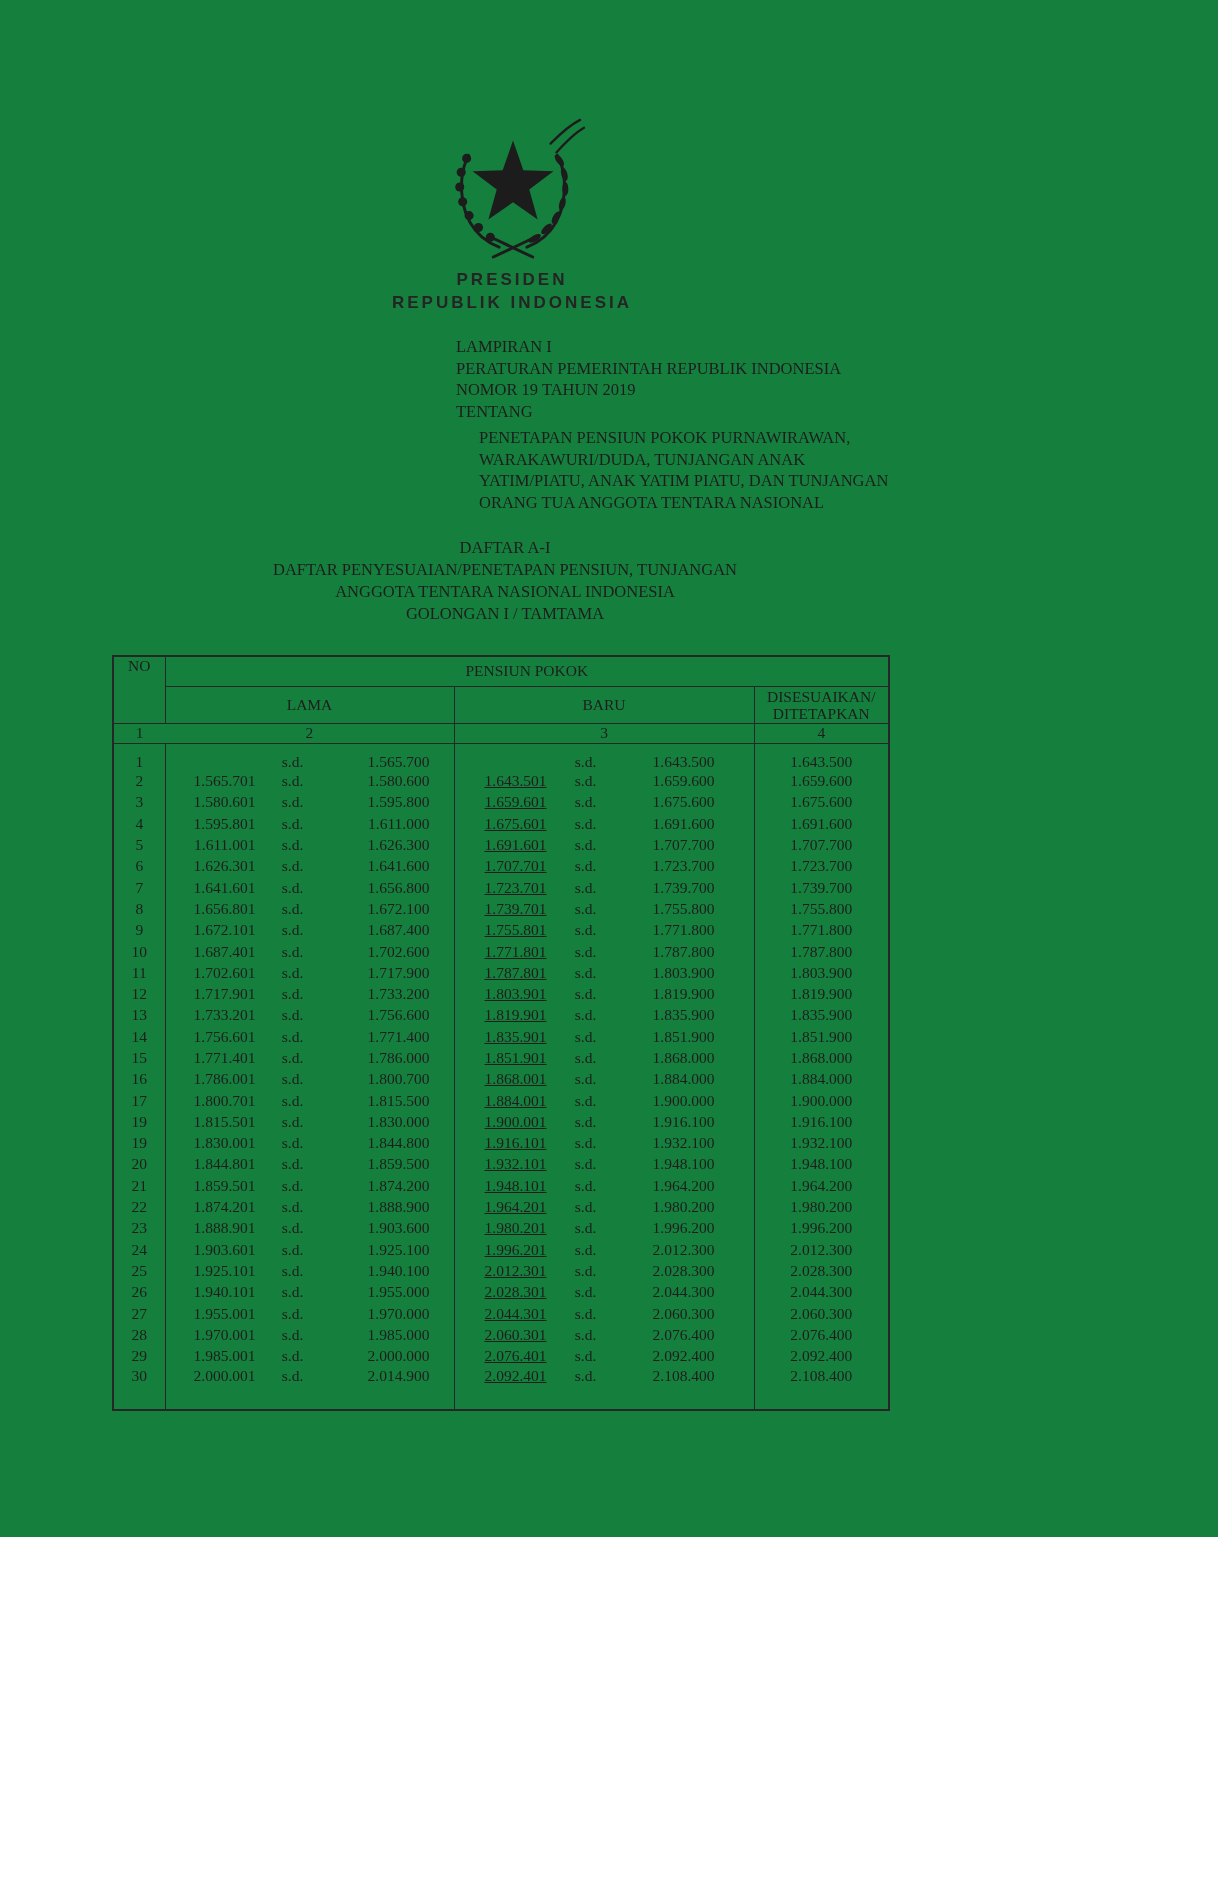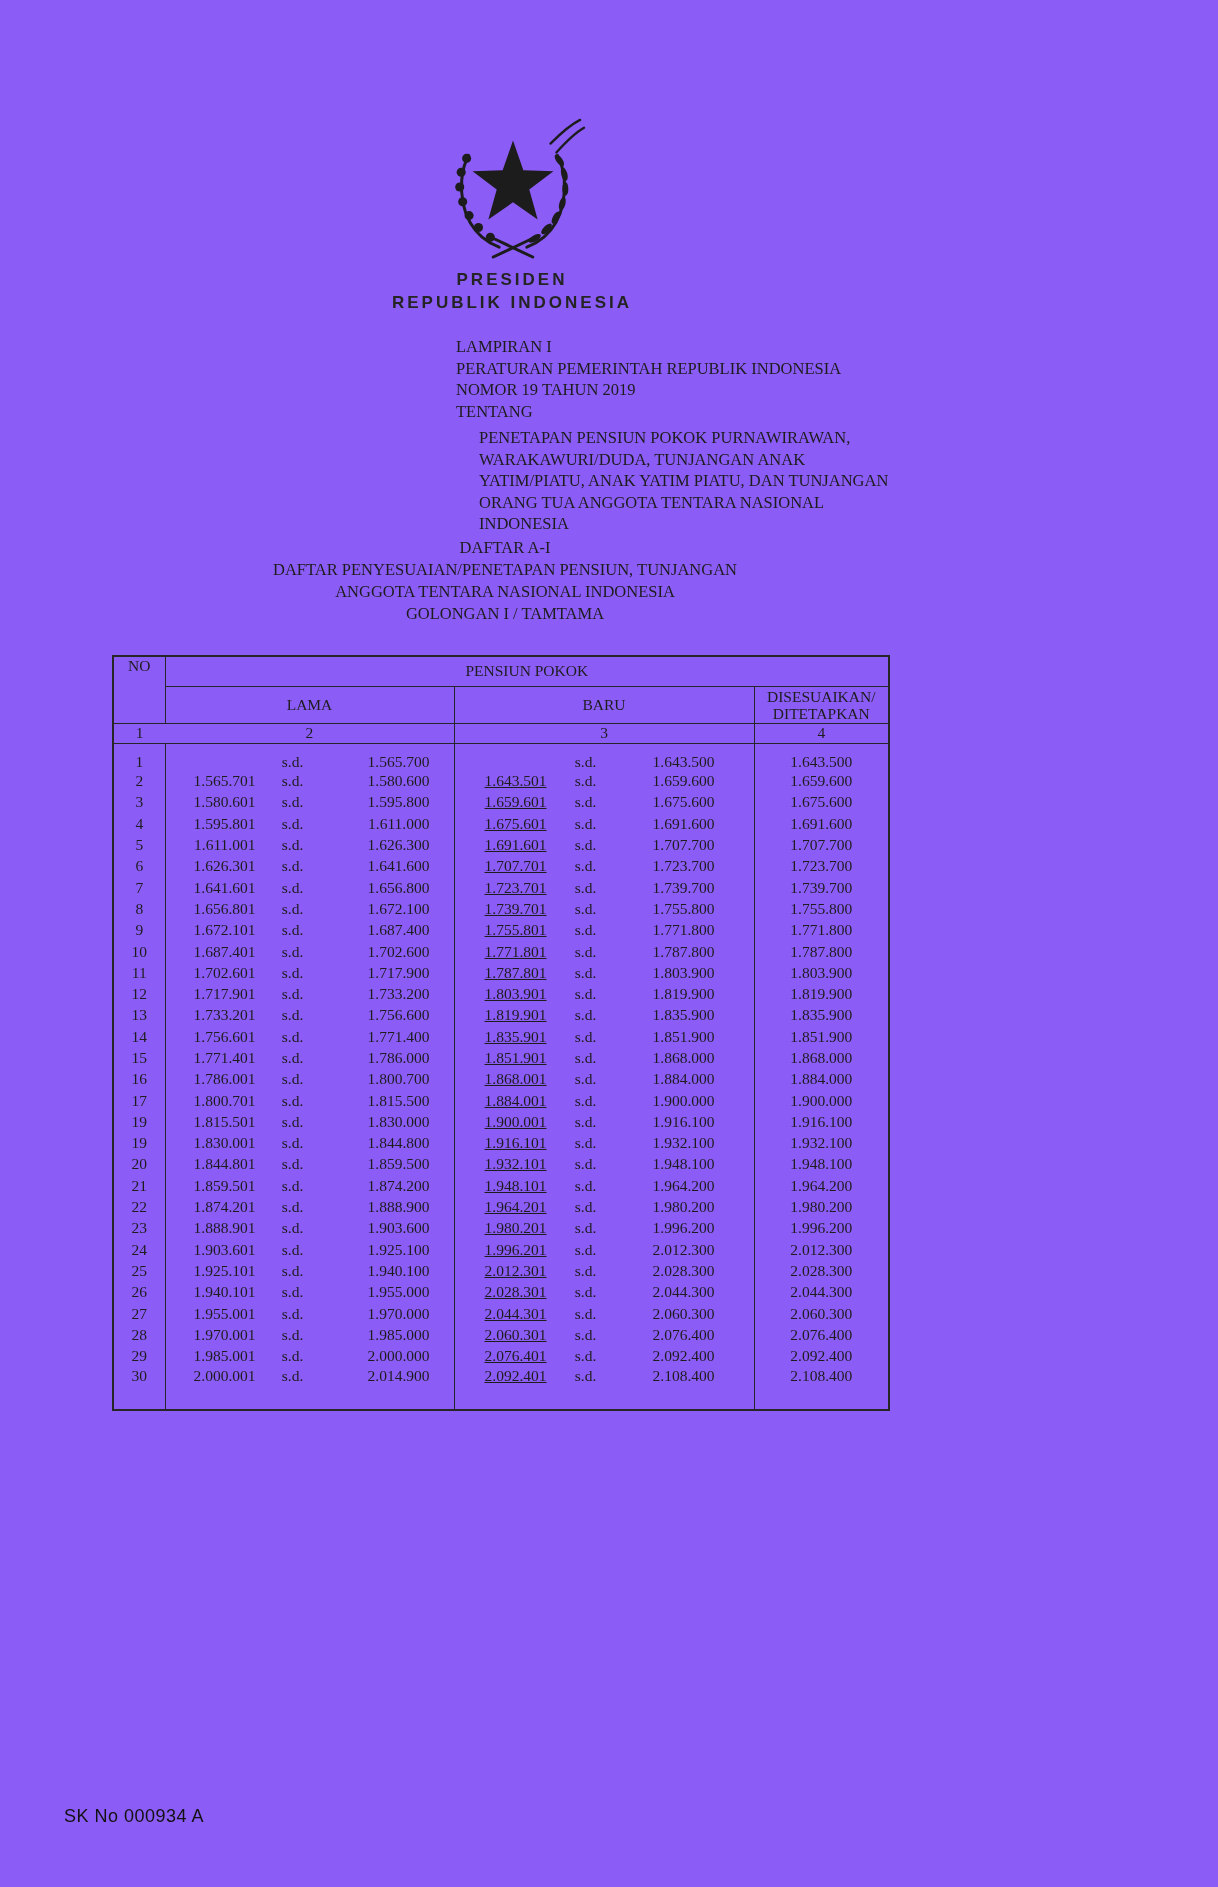--- a/index.html
+++ b/index.html
@@ -1,21 +1,21 @@
 <!DOCTYPE html>
 <html><head>
 <meta charset="utf-8">
 <style>
   * { box-sizing: border-box; }
   html, body { margin: 0; padding: 0; background: #ffffff; }
   .page {
     position: relative;
     width: 1218px;
-    height: 1887px;
-    background: #8b5cf6;
+    height: 1537px;
+    background: #15803d;
     font-family: "Liberation Serif", serif;
     color: #1d1d1d;
     overflow: hidden;
   }
   .emblem { position: absolute; left: 440px; top: 110px; width: 146px; height: 152px; }
   .emblem svg { width: 100%; height: 100%; }
 
   .letterhead {
     position: absolute; left: 312px; top: 268px; width: 400px;
     text-align: center;
@@ -111,21 +111,20 @@
   <div class="lampiran">
     <div>LAMPIRAN I</div>
     <div>PERATURAN PEMERINTAH REPUBLIK INDONESIA</div>
     <div>NOMOR 19 TAHUN 2019</div>
     <div>TENTANG</div>
     <div class="subject">
       <div>PENETAPAN PENSIUN POKOK PURNAWIRAWAN,</div>
       <div>WARAKAWURI/DUDA, TUNJANGAN ANAK</div>
       <div>YATIM/PIATU, ANAK YATIM PIATU, DAN TUNJANGAN</div>
       <div>ORANG TUA ANGGOTA TENTARA NASIONAL</div>
-      <div>INDONESIA</div>
     </div>
   </div>
 
   <div class="daftar">
     <div>DAFTAR A-I</div>
     <div>DAFTAR PENYESUAIAN/PENETAPAN PENSIUN, TUNJANGAN</div>
     <div>ANGGOTA TENTARA NASIONAL INDONESIA</div>
     <div>GOLONGAN I / TAMTAMA</div>
   </div>
 

